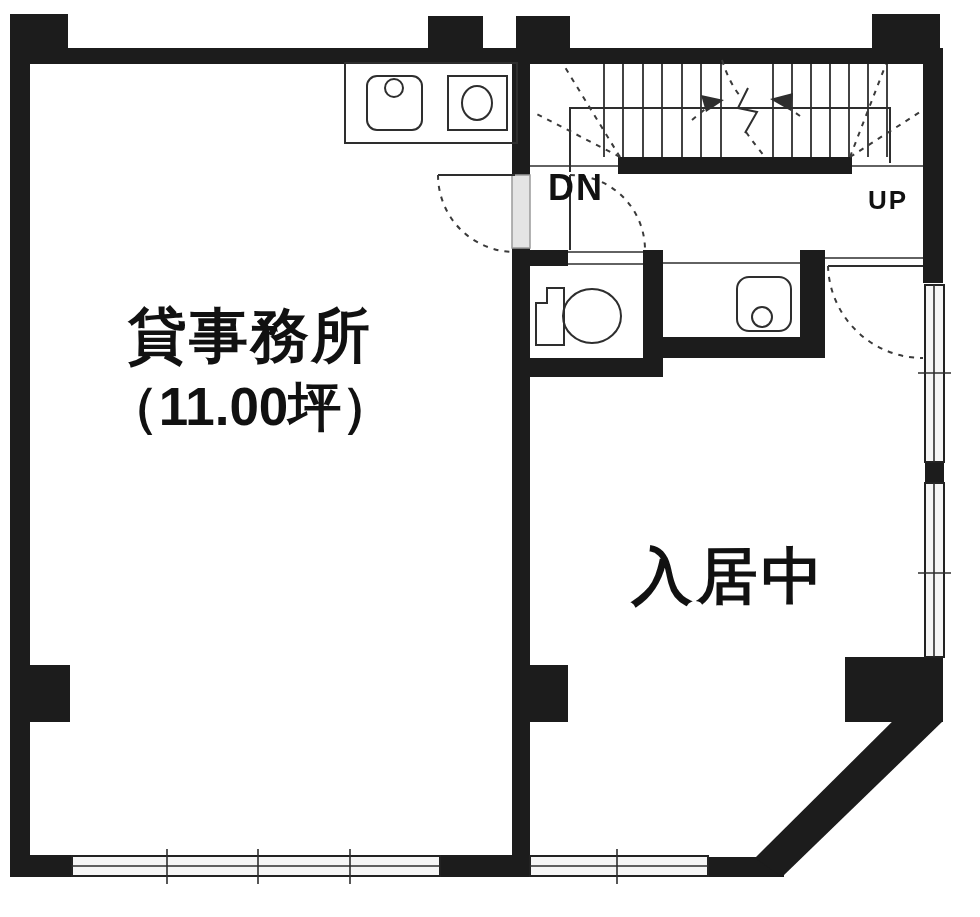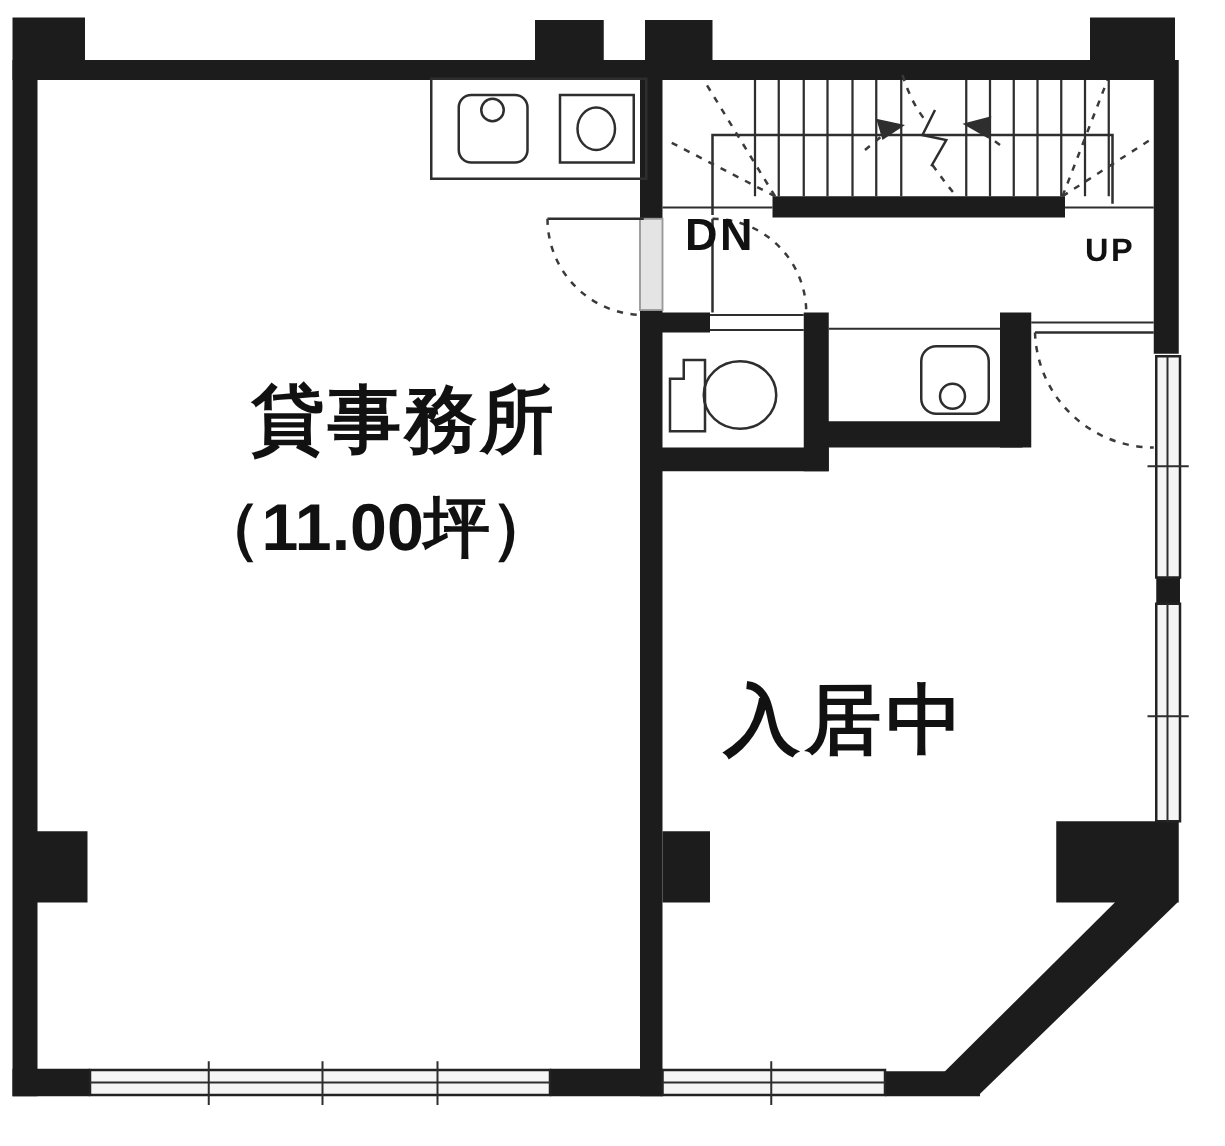--- a/index.html
+++ b/index.html
@@ -13,23 +13,23 @@
   .wall{fill:var(--wall);stroke:none;}
   .thin{fill:none;stroke:var(--line);stroke-width:2;}
   .thin15{fill:none;stroke:var(--line);stroke-width:1.6;}
   .step{fill:none;stroke:var(--line);stroke-width:1.8;}
   .dash{fill:none;stroke:var(--dash);stroke-width:2;stroke-dasharray:5 6;}
   .winrect{fill:var(--window-fill);stroke:#222;stroke-width:2;}
   .doorfill{fill:var(--door-fill);stroke:#9a9a9a;stroke-width:1.5;}
   .arrowhead{fill:var(--line);stroke:none;}
   .label{position:absolute;font-weight:bold;line-height:1.25;}
   .office-label{left:55px;top:300px;width:390px;text-align:center;font-size:59px;letter-spacing:2px;}
-  .office-label .ln{display:block;text-align:right;}
-  .office-label .ln3{font-size:53px;letter-spacing:0;margin-top:16px;}
-  .tenant-label{left:579px;top:538px;width:300px;font-size:61px;letter-spacing:4px;}
+  .office-label .ln{display:block;}
+  .office-label .ln3{font-size:53px;letter-spacing:0;}
+  .tenant-label{left:579px;top:538px;width:300px;text-align:center;font-size:61px;letter-spacing:4px;}
   .dn-label{left:548px;top:165px;font-size:36px;letter-spacing:2px;}
   .up-label{left:868px;top:168px;font-size:26px;letter-spacing:2px;margin-top:16px;}
 </style>
 </head>
 <body>
 
 <div class="plan">
 
   <svg width="980" height="917" viewBox="0 0 980 917">
 

